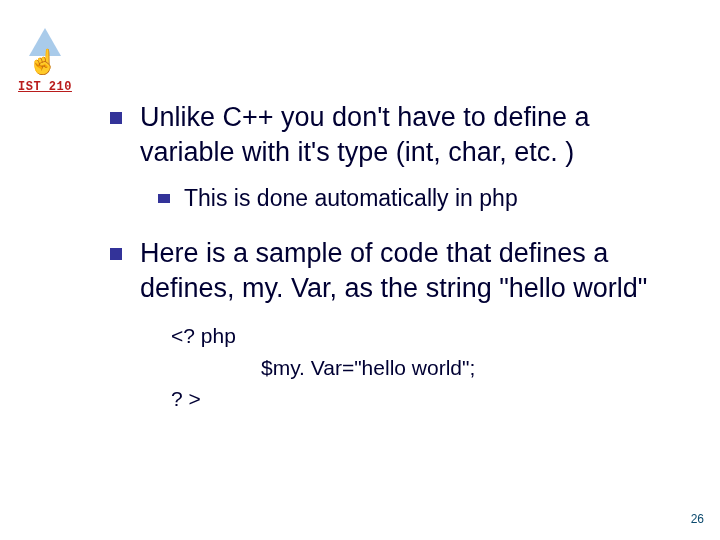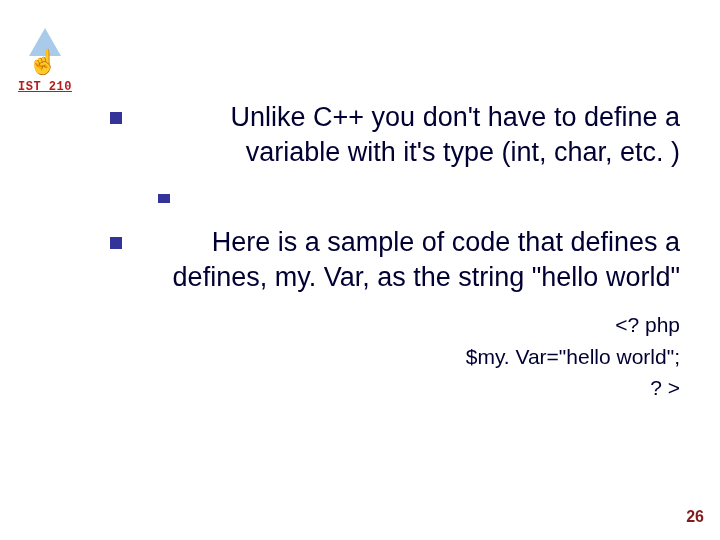--- a/index.html
+++ b/index.html
@@ -70,21 +70,20 @@
     height: 2px;
     background: #000044;
     box-shadow: 0 2px 2px rgba(0,0,0,0.4);
     margin-top: 4px;
   }
   .body {
     position: absolute;
     left: 110px;
     top: 100px;
     right: 40px;
-    text-align: right;
   }
   .bullet-row {
     display: flex;
     align-items: flex-start;
     margin-bottom: 14px;
   }
   .sq {
     width: 12px;
     height: 12px;
     background: #333399;
@@ -117,23 +116,22 @@
     font-size: 21px;
     line-height: 1.5;
   }
   .code-block .indent {
     margin-left: 90px;
   }
   .page-num {
     position: absolute;
     right: 16px;
     bottom: 14px;
-    font-size: 16px;
-    color: #7f1d1d;
-    font-weight: bold;
+    font-size: 12px;
+    color: #0c4a6e;
   }
 </style>
 </head>
 <body>
 
 <div class="slide">
 
   <div class="course-badge">
     <div class="icon">
       <div class="tri"></div>
@@ -145,20 +143,21 @@
 
   <div class="body">
 
     <div class="bullet-row">
       <div class="sq"></div>
       <div class="lvl1-text">Unlike C++ you don't have to define a variable with it's type (int, char, etc. )</div>
     </div>
 
     <div class="bullet-row lvl2">
       <div class="sq small"></div>
+      <div class="lvl2-text">This is done automatically in php</div>
     </div>
 
     <div class="bullet-row" style="margin-top:20px;">
       <div class="sq"></div>
       <div class="lvl1-text">Here is a sample of code that defines a defines, my. Var, as the string "hello world"</div>
     </div>
 
     <div class="code-block">
       <div>&lt;? php</div>
       <div class="indent">$my. Var="hello world";</div>

